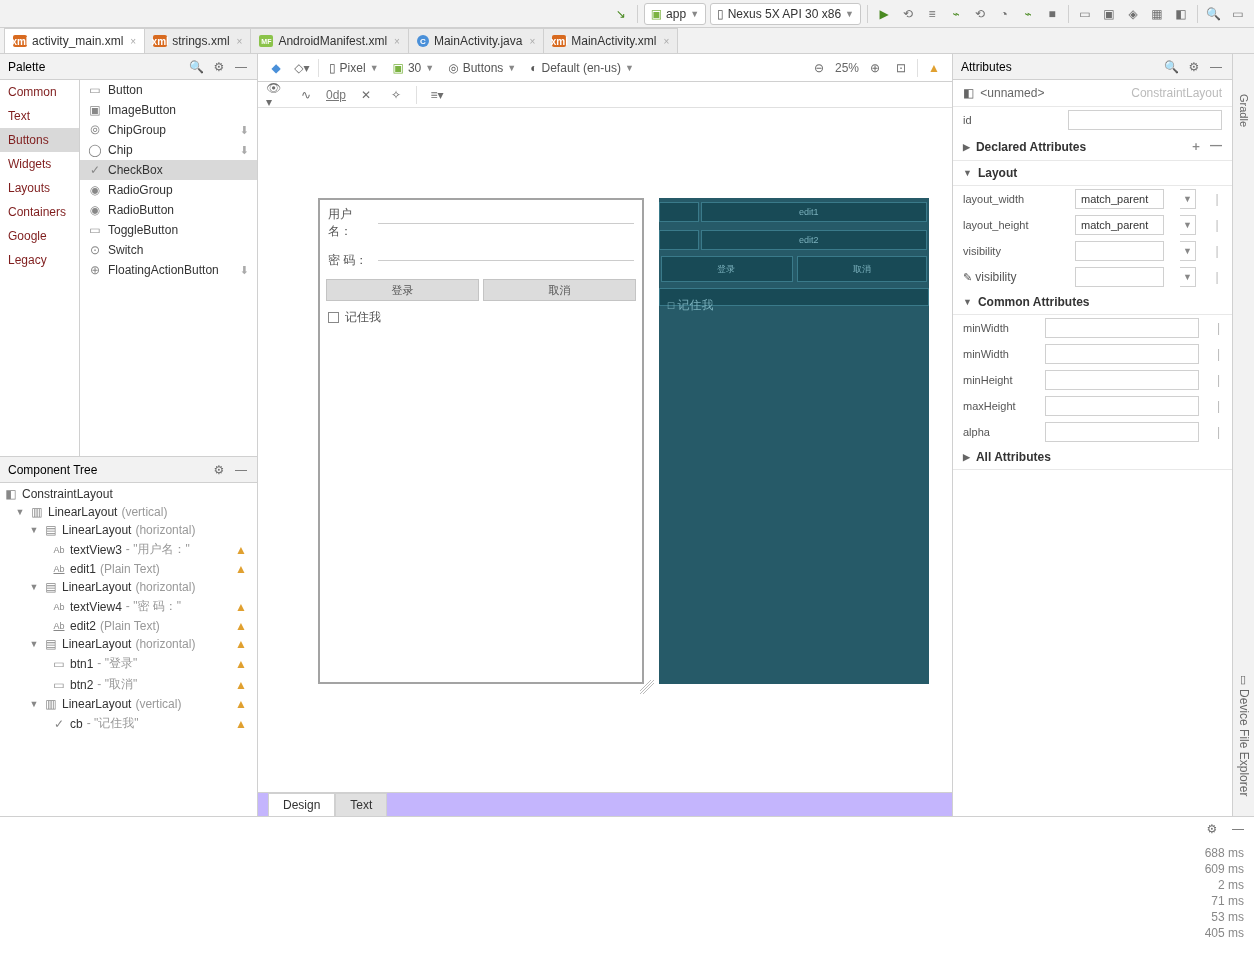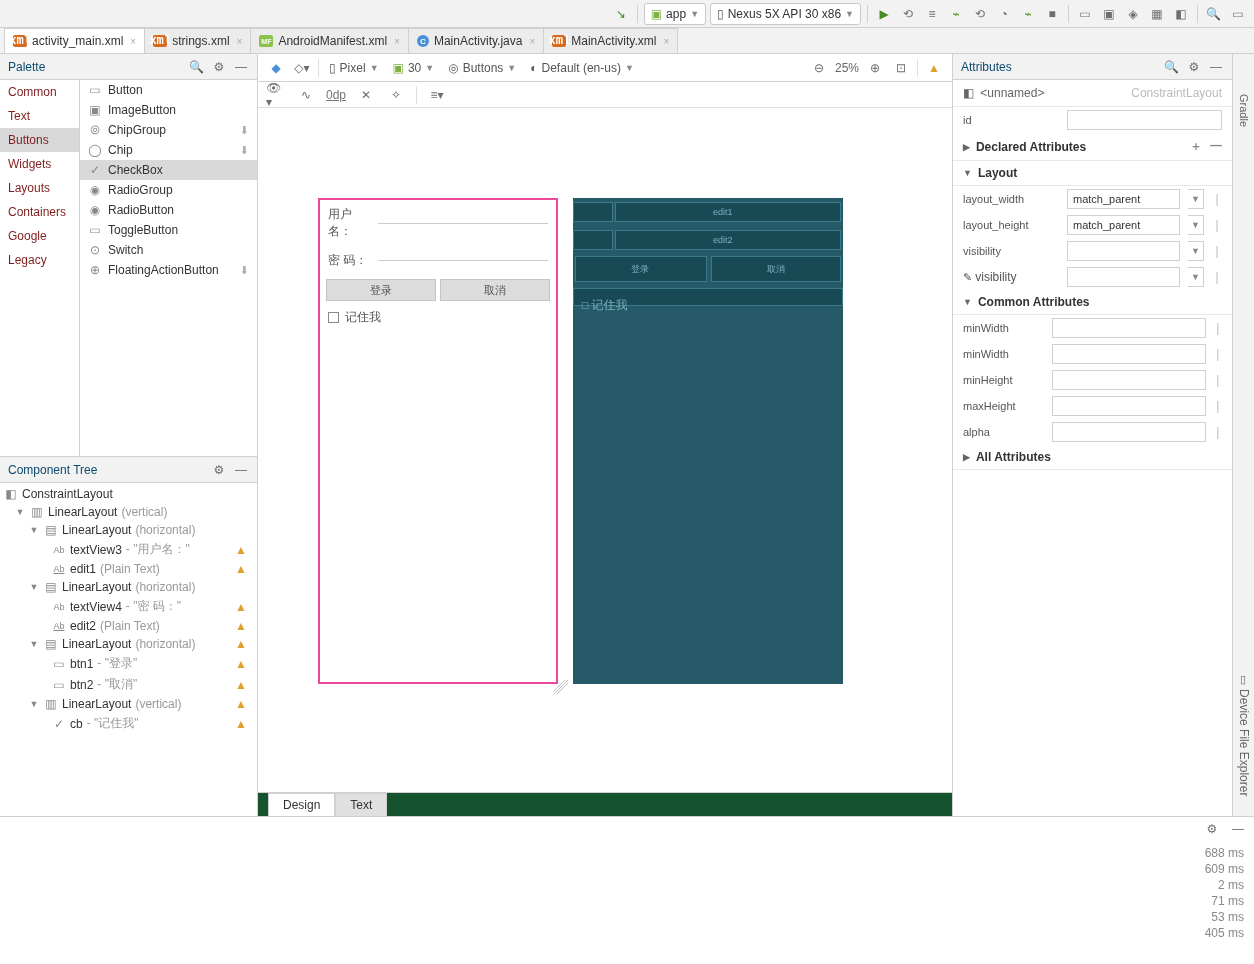--- a/index.html
+++ b/index.html
@@ -12,35 +12,35 @@
 .tb-btn { width: 20px; height: 20px; display: flex; align-items: center; justify-content: center; color: #6e6e6e; cursor: pointer; border-radius: 3px; }
 .tb-combo { height: 22px; border: 1px solid #c8c8c8; border-radius: 3px; background: #fff; display: flex; align-items: center; padding: 0 6px; gap: 4px; cursor: pointer; }
 .tb-combo .arr { font-size: 9px; color: #888; }
 .green { color: #4a8a22; }
 
 
 .editor-tabs { height: 26px; border-bottom: 1px solid #d0d0d0; display: flex; align-items: flex-end; background: #f2f2f2; padding-left: 4px; }
 .etab { height: 25px; border: 1px solid #d0d0d0; border-bottom: none; background: #ececec; display: flex; align-items: center; padding: 0 8px; gap: 5px; margin-right: -1px; cursor: pointer; }
 .etab.active { background: #fff; }
 .etab .close { font-size: 10px; color: #aaa; margin-left: 2px; }
-.xml-ic { width: 14px; height: 12px; background: #d86a1f; color: #fff; font-size: 12px; display:flex; align-items:center; justify-content:center; border-radius:2px; font-weight:bold;font-family:Liberation Mono, monospace; }
+.xml-ic { width: 14px; height: 12px; background: #d86a1f; color: #fff; font-size: 10px; display:flex; align-items:center; justify-content:center; border-radius:2px; font-weight:bold; }
 .java-ic { width: 12px; height: 12px; border-radius: 50%; background: #4a90d9; color:#fff; font-size:8px; display:flex; align-items:center; justify-content:center; font-weight:bold;}
 .mf-ic { width: 14px; height: 12px; background: #8bc34a; color: #fff; font-size: 7px; display:flex; align-items:center; justify-content:center; border-radius:2px; font-weight:bold;}
 
 
 .main { flex: 1; display: flex; min-height: 0; }
 .left-col { width: 258px; display: flex; flex-direction: column; border-right: 1px solid #d0d0d0; }
 .center-col { flex: 1; display: flex; flex-direction: column; min-width: 0; background: #fff; }
 .right-col { width: 280px; border-left: 1px solid #d0d0d0; display: flex; flex-direction: column; background: #fff; }
 .right-rail { width: 22px; border-left: 1px solid #d0d0d0; background: #f2f2f2; display:flex; flex-direction:column; align-items:center; padding-top:40px; gap:40px; }
 .rail-txt { writing-mode: vertical-rl; font-size: 11px; color: #666; cursor:pointer; }
 
 
 .panel-hdr { height: 26px; border-bottom: 1px solid #d0d0d0; display: flex; align-items: center; padding: 0 8px; gap: 6px; background: #f2f2f2; }
-.panel-hdr .title { flex: 1; font-weight: normal; color: #0c4a6e; }
+.panel-hdr .title { flex: 1; font-weight: normal; color: #000000; }
 .hdr-ic { width: 16px; height: 16px; display: flex; align-items: center; justify-content: center; color: #6e6e6e; cursor: pointer; }
 
 
 .palette-body { flex: 1; display: flex; min-height: 0; }
 .pal-cats { width: 80px; border-right: 1px solid #d0d0d0; background:#fff; }
 .pal-cat { padding: 5px 8px; cursor: pointer; color:#7f1d1d; }
 .pal-cat.sel { background: #d9d9d9; }
 .pal-items { flex: 1; overflow: auto; background:#fff; }
 .pal-item { padding: 3px 8px; display: flex; align-items: center; gap: 6px; cursor: grab; }
 .pal-item.sel { background: #d9d9d9; }
@@ -60,50 +60,50 @@
 
 .design-tb { height: 28px; border-bottom: 1px solid #d0d0d0; display:flex; align-items:center; padding: 0 8px; gap: 6px; background:#fff; }
 .dtb-combo { height:20px; border:none; background:transparent; display:flex; align-items:center; gap:4px; padding:0 4px; cursor:pointer; color:#555; }
 .dtb-combo .arr { font-size:9px; color:#888; }
 .dtb-sep { width:1px; height:18px; background:#e0e0e0; }
 .design-tb2 { height: 26px; border-bottom: 1px solid #e0e0e0; display:flex; align-items:center; padding: 0 8px; gap: 10px; background:#fff; color:#777; }
 
 
 .canvas-area { flex:1; background:#fff; position:relative; overflow:hidden; }
 .device-wrap { position:absolute; left:60px; top:90px; display:flex; gap:15px; }
-.device-design { width:240px; height:486px; border:2px solid #ec4899; background:#fff; position:relative; }
+.device-design { width:326px; height:486px; border:2px solid #a3a3a3; background:#fff; position:relative; }
 .device-design::after { content:""; position:absolute; right:-12px; bottom:-12px; width:14px; height:14px; background: linear-gradient(135deg, transparent 48%, #bbb 48%, #bbb 52%, transparent 52%), linear-gradient(135deg, transparent 38%, #bbb 38%, #bbb 42%, transparent 42%), linear-gradient(135deg, transparent 58%, #bbb 58%, #bbb 62%, transparent 62%); }
 .device-bp { width:270px; height:486px; background:#265a68; position:relative; }
 
 .dd-row { display:flex; align-items:center; padding: 6px 8px; gap:6px; font-size:11px; }
 .dd-row .lbl { color:#555; width:44px; }
 .dd-row .inp { flex:1; height:1px; border-bottom:1px solid #ccc; }
 .dd-btns { display:flex; gap:4px; padding: 4px 6px; }
 .dd-btn { flex:1; height:22px; background:#dcdcdc; border:1px solid #c4c4c4; display:flex; align-items:center; justify-content:center; font-size:11px; color:#555; }
 .dd-chk { display:flex; align-items:center; gap:6px; padding:4px 8px; font-size:11px; color:#555; }
 .dd-chk .box { width:11px; height:11px; border:1px solid #888; }
 
 .bp-bar { position:absolute; background:#184a56; border:1px solid #3a7a8a; }
 .bp-txt { position:absolute; font-size:9px; color:#7ab0bc; }
 
 
 .attr-body { flex:1; overflow:auto; background:#fff; }
 .attr-unnamed { padding:6px 10px; display:flex; align-items:center; border-bottom:1px solid #e8e8e8; color:#666; }
 .attr-unnamed .typ { margin-left:auto; color:#bbb; }
 .attr-sect { padding:5px 10px; border-bottom:1px solid #e8e8e8; display:flex; align-items:center; gap:6px; font-weight:bold; cursor:pointer; }
 .attr-sect .arr { font-size:9px; color:#666; }
-.attr-row { display:flex; align-items:center; padding: 3px 10px; gap:8px;justify-content:center; }
+.attr-row { display:flex; align-items:center; padding: 3px 10px; gap:16px;justify-content:center; }
 .attr-row .albl { width:96px; color:#555; font-size:11px; }
 .attr-row .aval { flex:1; height:20px; border:1px solid #d0d0d0; background:#fff; display:flex; align-items:center; padding:0 5px; font-size:11px; }
 .attr-row .adrop { width:16px; height:20px; border:1px solid #d0d0d0; border-left:none; display:flex; align-items:center; justify-content:center; font-size:9px; color:#888; cursor:pointer; }
 .attr-row .apipe { width:10px; text-align:center; color:#bbb; cursor:pointer; }
 .attr-add { margin-left:auto; display:flex; gap:8px; color:#888; }
 
 
-.bottom-tabs { height: 24px; border-top:1px solid #d0d0d0; display:flex; align-items:center; background:#14532d; padding-left:10px;}
+.bottom-tabs { height: 24px; border-top:1px solid #d0d0d0; display:flex; align-items:center; background:#c4b5fd; padding-left:10px;}
 .btab { padding:4px 14px; border:1px solid #d0d0d0; border-bottom:none; margin-top:-1px; cursor:pointer; background:#fff; }
 .btab.sel { background:#e0e0e0; }
 .build-log { height: 148px; border-top:1px solid #d0d0d0; background:#fff; position:relative; }
 .build-log .bl-hdr { position:absolute; top:4px; right:8px; display:flex; gap:10px; color:#888; }
 .build-log .times { position:absolute; right:10px; top:28px; text-align:right; color:#888; line-height:16px; }
 </style>
 </head>
 <body>
 
 <div class="root">

